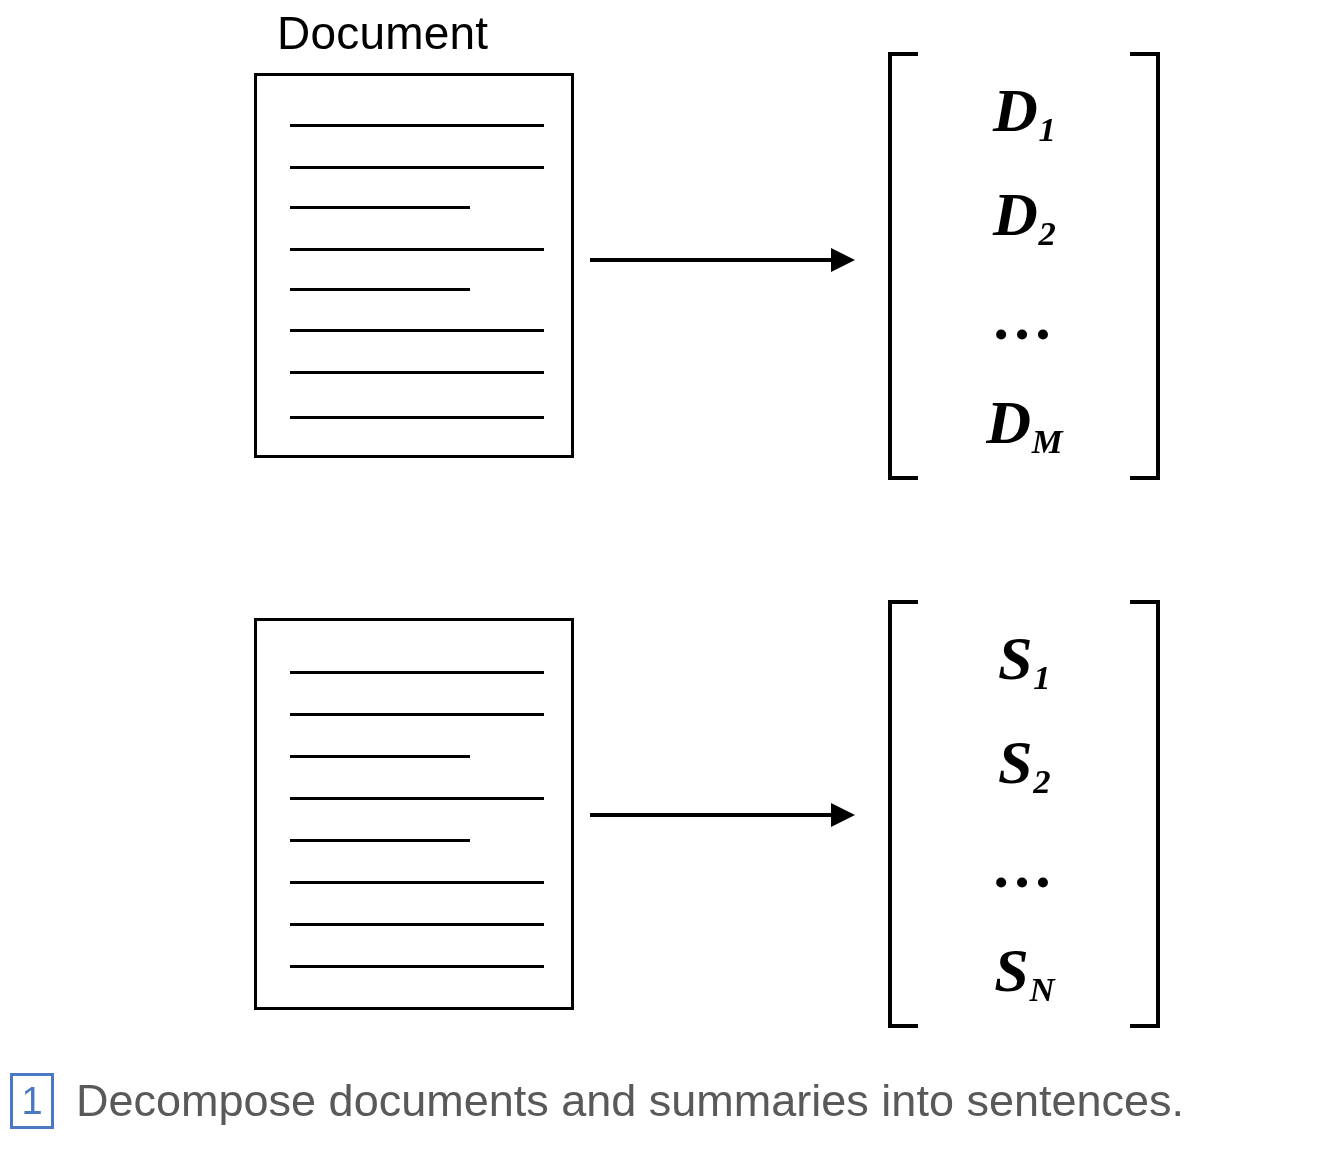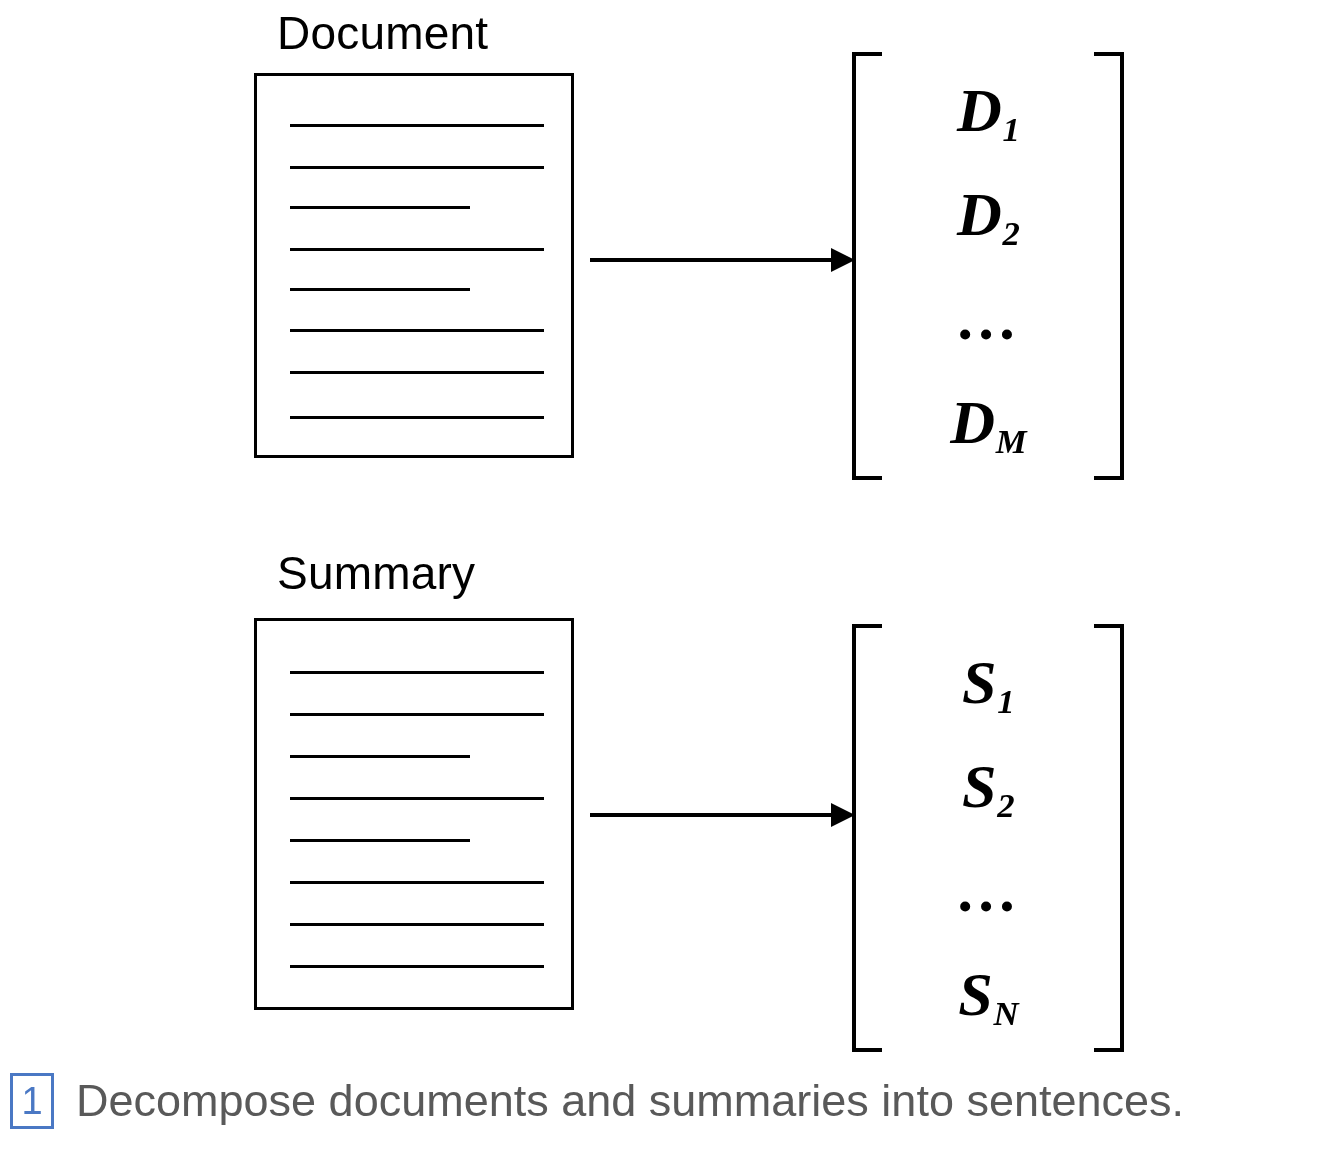--- a/index.html
+++ b/index.html
@@ -58,23 +58,24 @@
   }
   #doc-arrow { left: 590px; top: 240px; }
   #sum-arrow { left: 590px; top: 795px; }
 
   
   .matrix {
     position: absolute;
     display: flex;
     align-items: center;
     justify-content: center;
+    margin-left: 36px;
   }
   #doc-matrix { left: 852px; top: 52px; width: 272px; height: 428px; }
-  #sum-matrix { left: 852px; top: 624px; width: 272px; height: 428px; }
+  #sum-matrix { left: 852px; top: 600px; width: 272px; height: 428px; }
 
   .bracket {
     position: absolute;
     top: 0;
     width: 30px;
     height: 100%;
     box-sizing: border-box;
     border-top: 4px solid #000000;
     border-bottom: 4px solid #000000;
   }
@@ -188,21 +189,20 @@
       <div class="matrix-item">
         <span>D</span><sub>2</sub>
       </div>
       <div class="matrix-item dots">…</div>
       <div class="matrix-item">
         <span>D</span><sub>M</sub>
       </div>
     </div>
   </div>
 
-  <div class="block-title" id="sum-title">Summary</div>
 
   <div class="page-box" id="sum-box">
     <div class="page-line" style="left:33px; top:50px; width:254px;"></div>
     <div class="page-line" style="left:33px; top:92px; width:254px;"></div>
     <div class="page-line" style="left:33px; top:134px; width:180px;"></div>
     <div class="page-line" style="left:33px; top:176px; width:254px;"></div>
     <div class="page-line" style="left:33px; top:218px; width:180px;"></div>
     <div class="page-line" style="left:33px; top:260px; width:254px;"></div>
     <div class="page-line" style="left:33px; top:302px; width:254px;"></div>
     <div class="page-line" style="left:33px; top:344px; width:254px;"></div>

